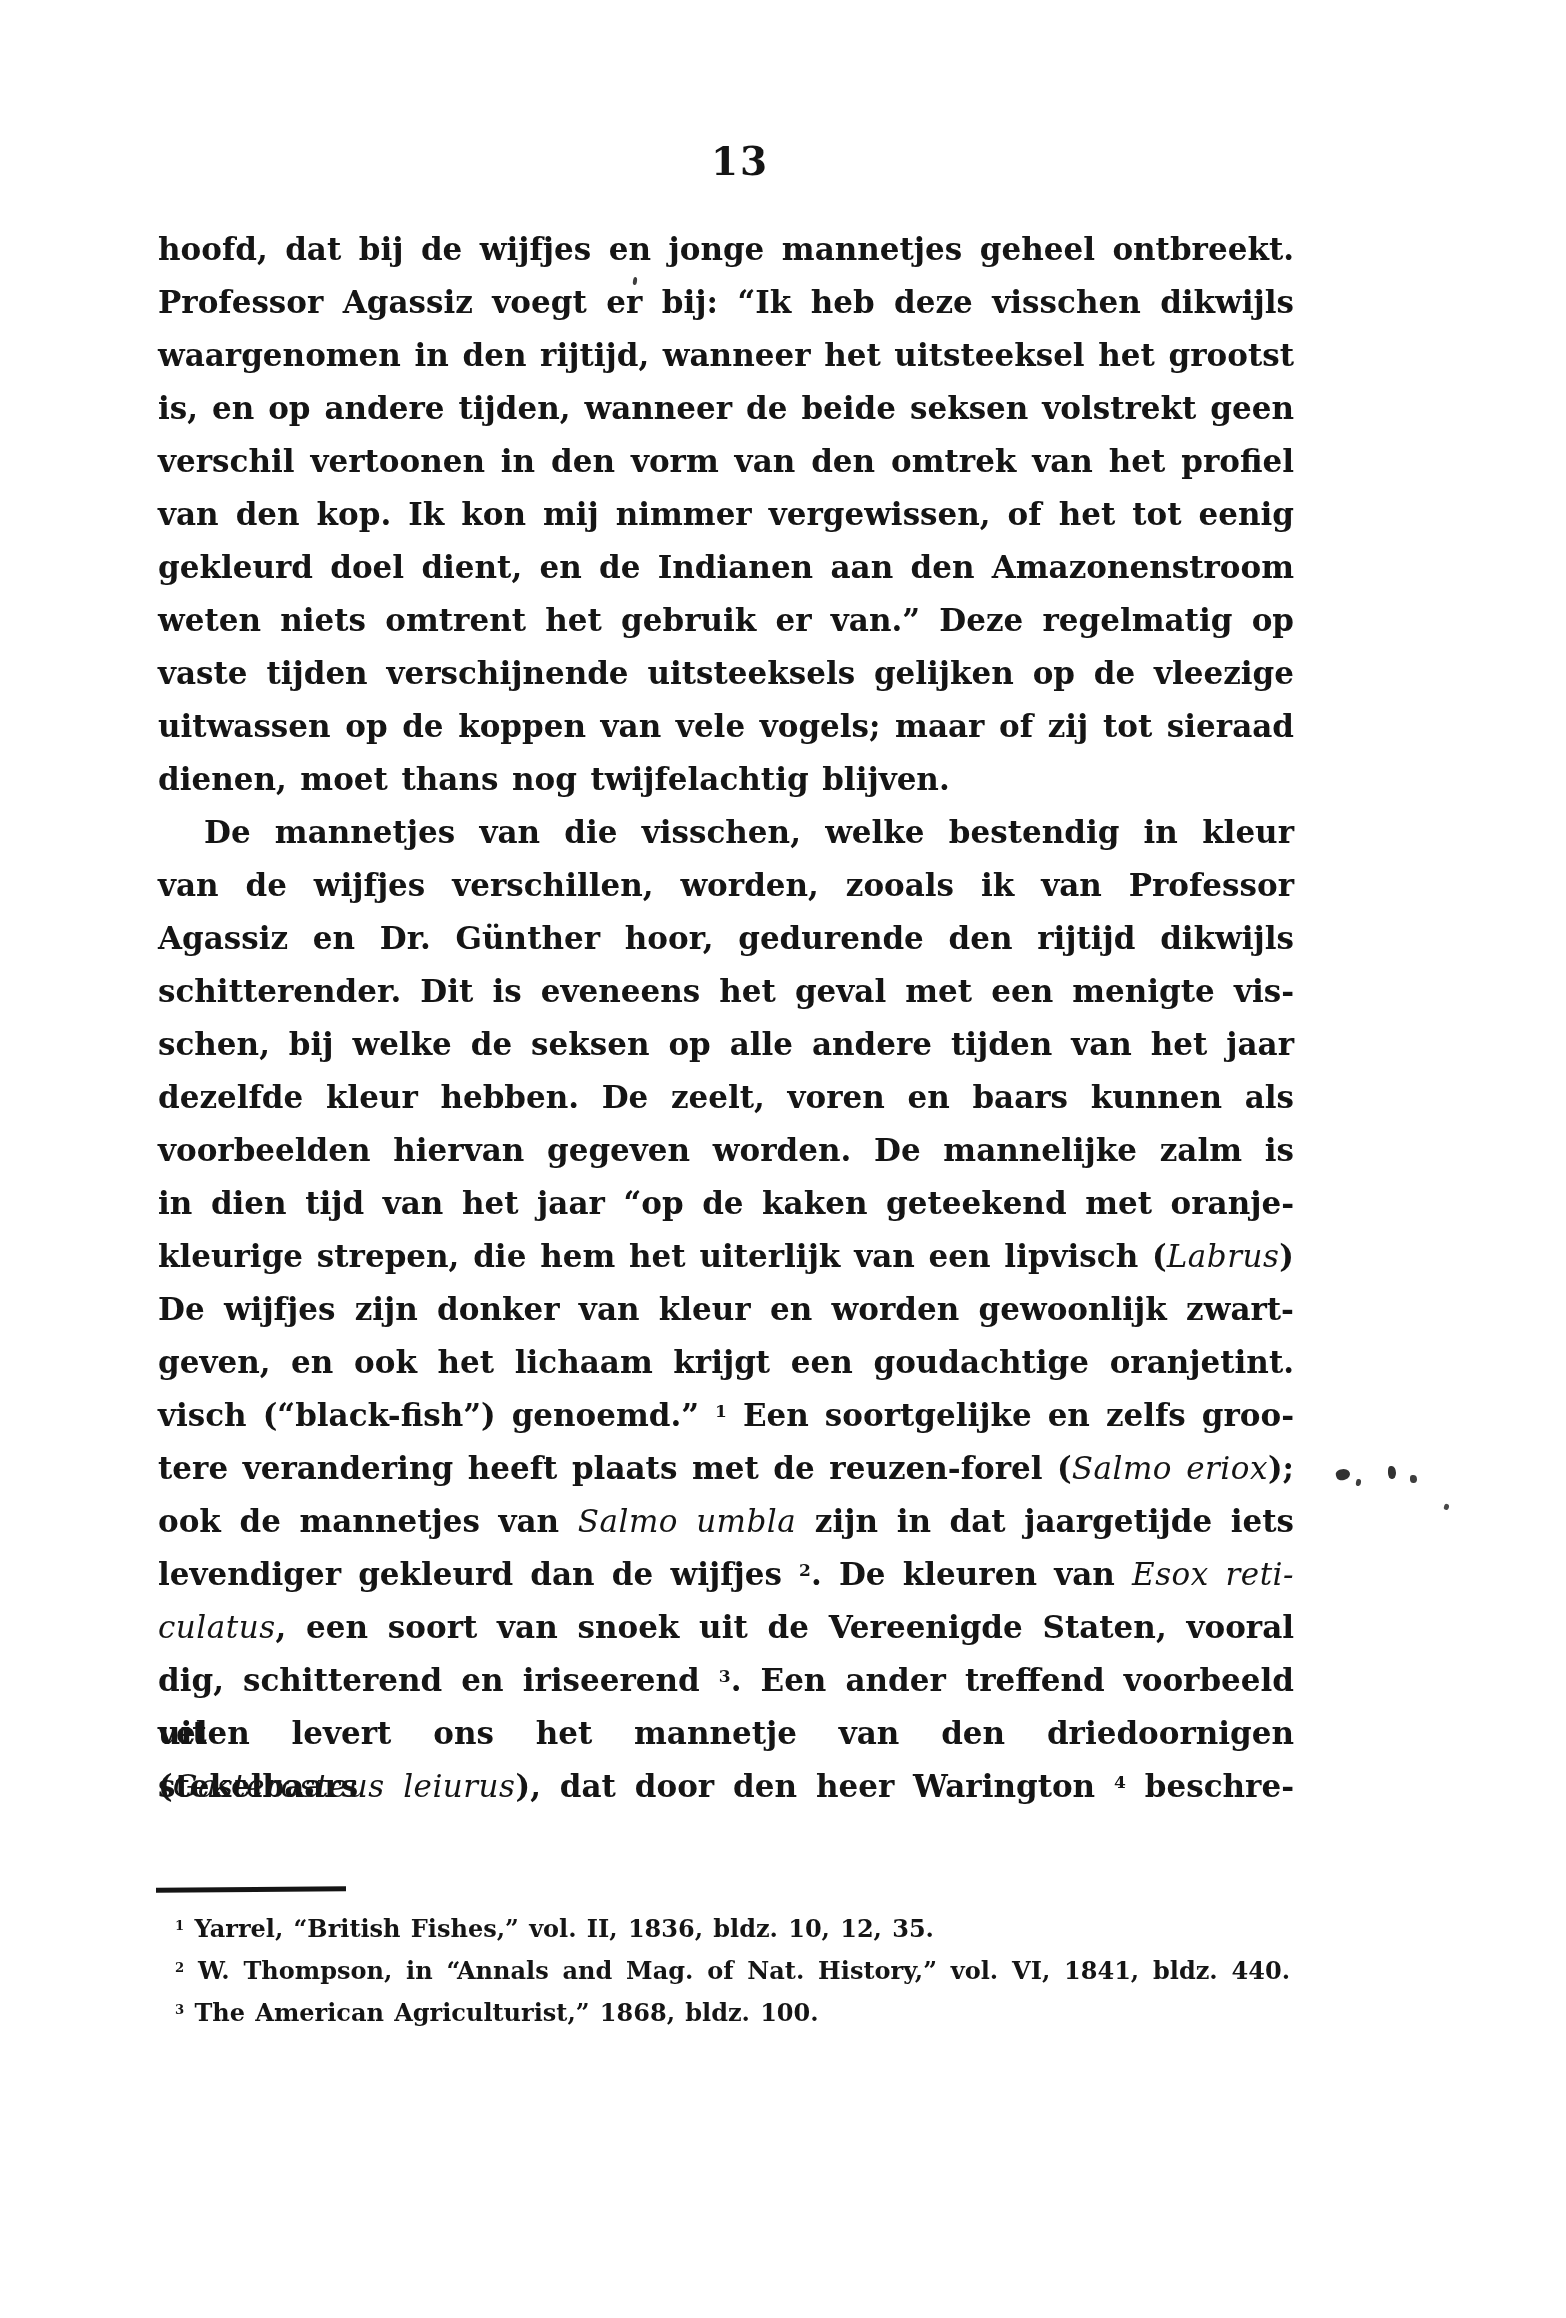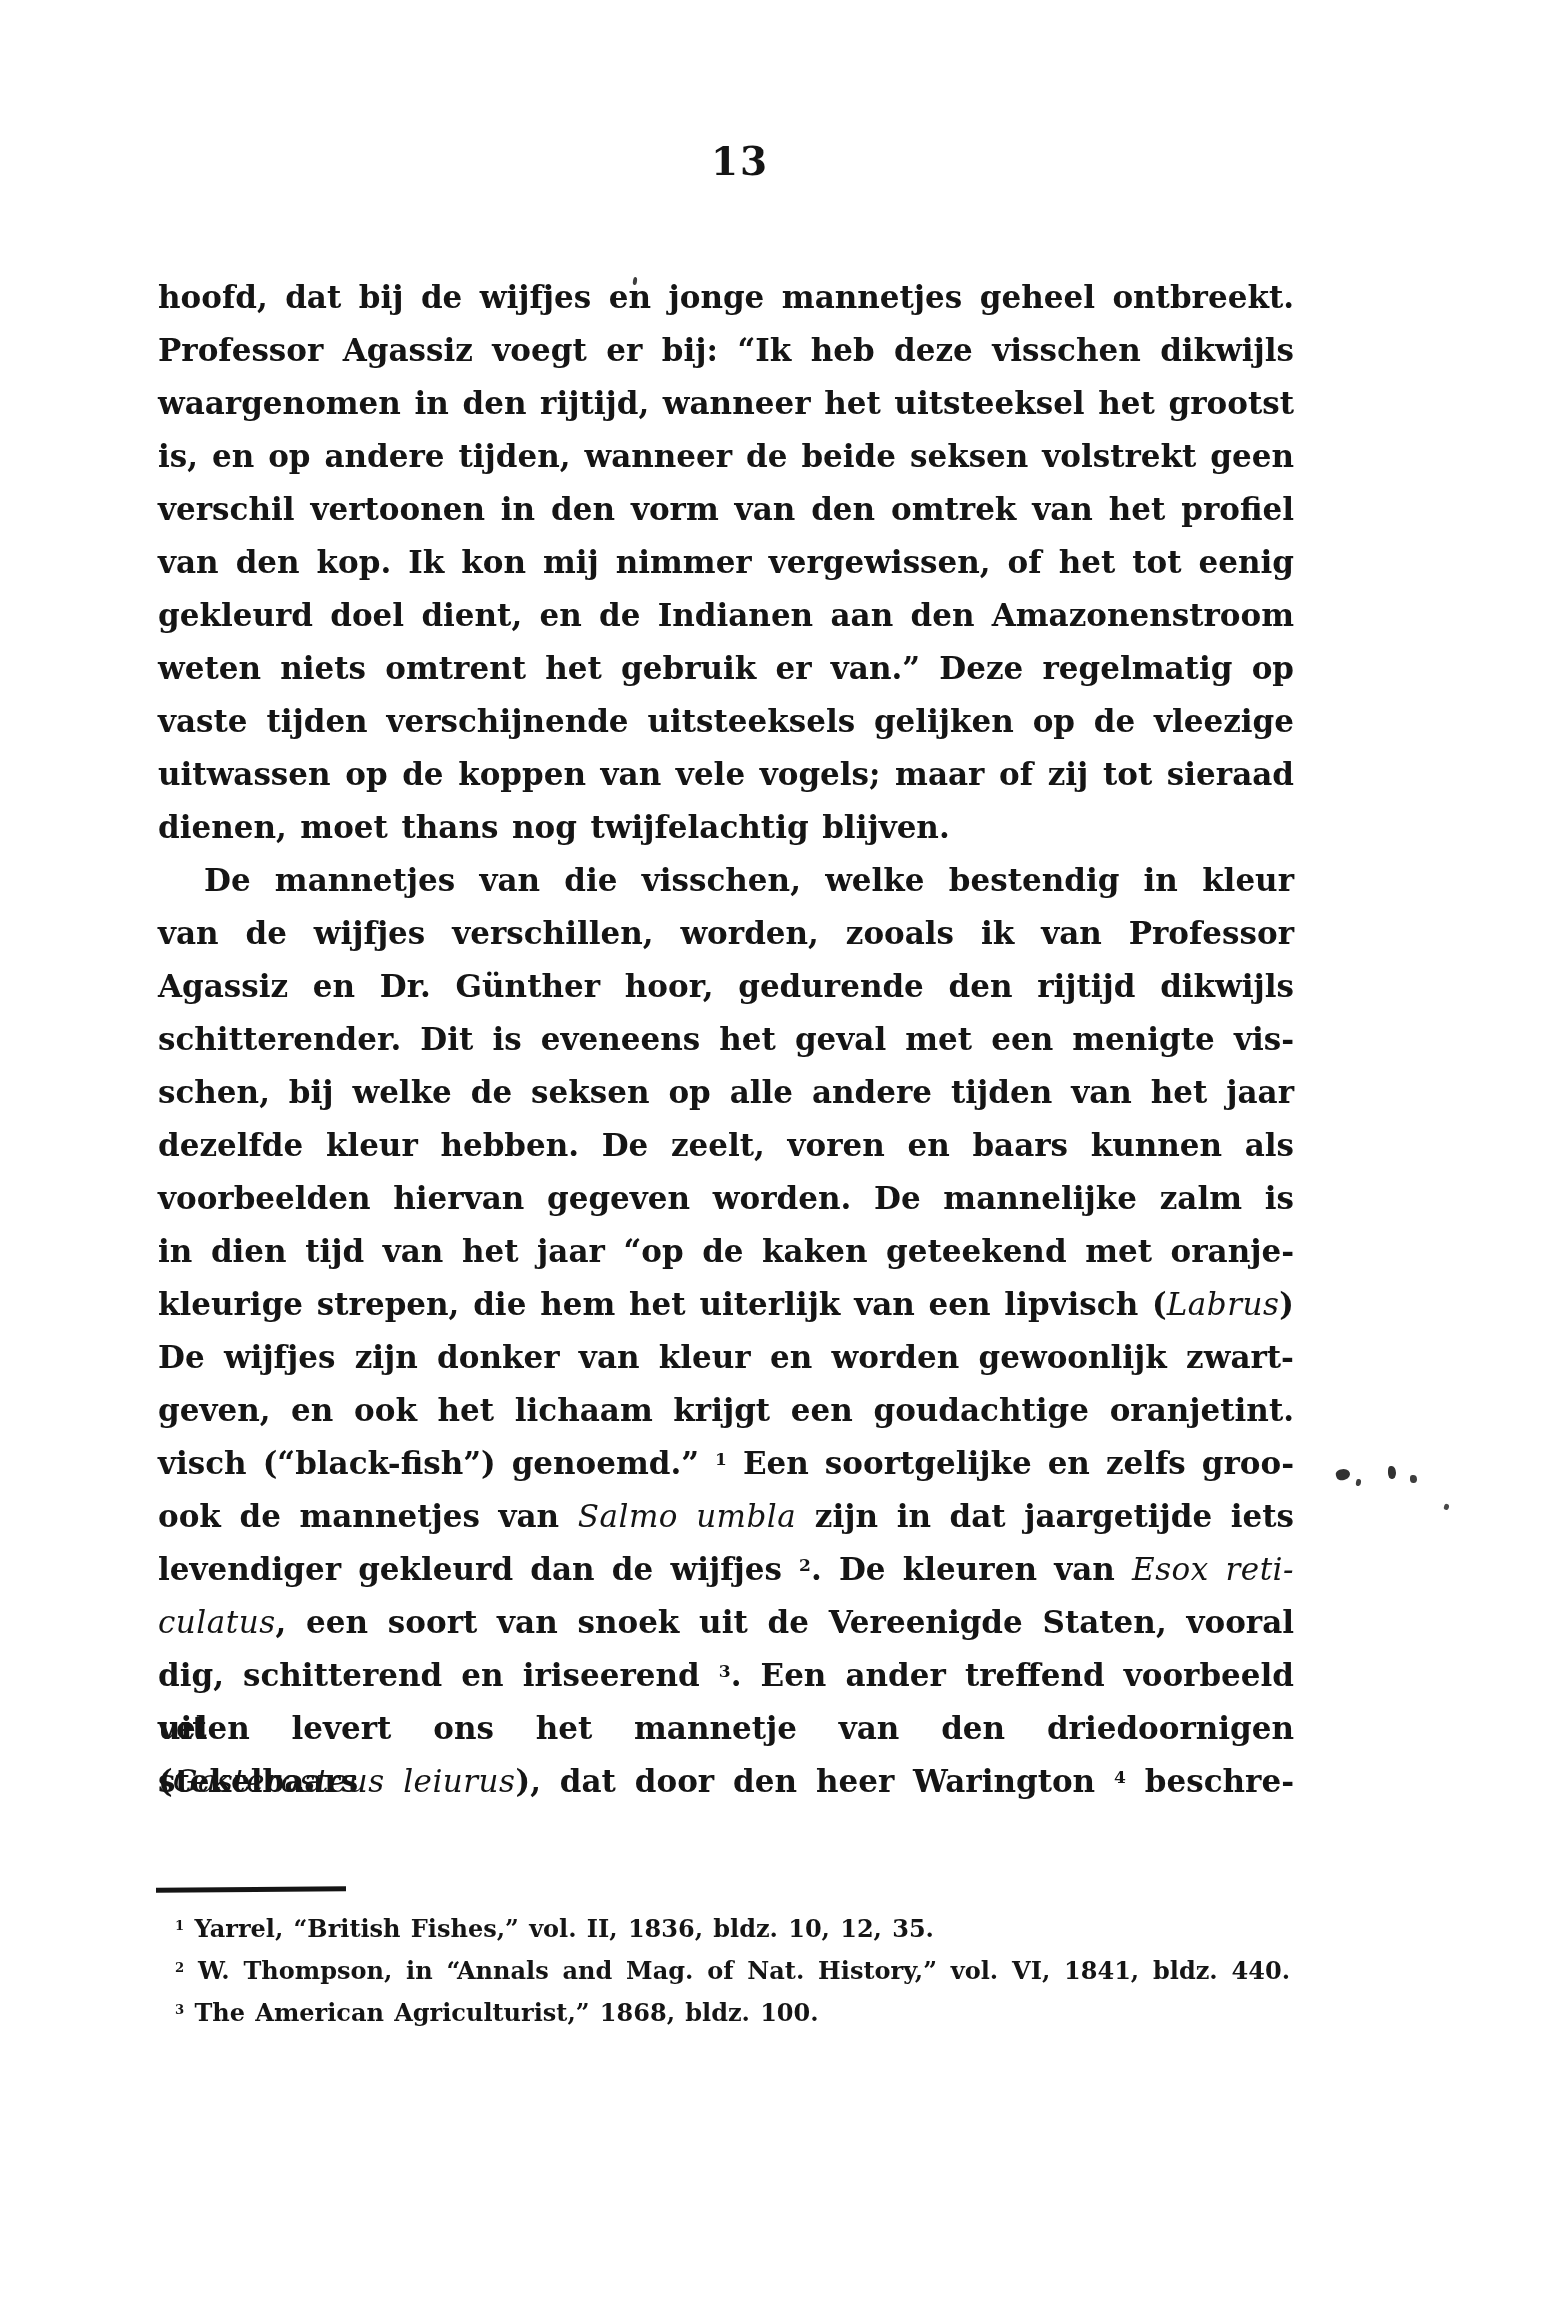--- a/index.html
+++ b/index.html
@@ -14,21 +14,21 @@
   .pagenum{
     position:absolute;
     left:172px;top:142px;width:1136px;
     text-align:center;
     font-size:39px;font-weight:bold;line-height:39px;
     letter-spacing:1.9px;
   }
   .bodyblock{
     position:absolute;
     left:158px;top:223px;width:1136px;
-    font-size:31px;font-weight:bold;margin-top:48px;
+    font-size:31px;font-weight:bold;
   }
   .ln{
     height:53px;line-height:53px;
     text-align:justify;text-align-last:justify;
     white-space:normal;
     word-spacing:2.8px;
   }
   .ln.last-left{text-align-last:left;}
   .ln.indent{text-indent:46px;}
   .ln em{font-style:italic;font-weight:normal;letter-spacing:0.5px;}
@@ -79,20 +79,21 @@
       <div class="ln"><span>Agassiz en Dr. Günther hoor, gedurende den rijtijd dikwijls</span></div>
       <div class="ln"><span>schitterender. Dit is eveneens het geval met een menigte vis-</span></div>
       <div class="ln"><span>schen, bij welke de seksen op alle andere tijden van het jaar</span></div>
       <div class="ln"><span>dezelfde kleur hebben. De zeelt, voren en baars kunnen als</span></div>
       <div class="ln"><span>voorbeelden hiervan gegeven worden. De mannelijke zalm is</span></div>
       <div class="ln"><span>in dien tijd van het jaar “op de kaken geteekend met oranje-</span></div>
       <div class="ln"><span>kleurige strepen, die hem het uiterlijk van een lipvisch (</span><em>Labrus</em><span>)</span></div>
       <div class="ln"><span>De wijfjes zijn donker van kleur en worden gewoonlijk zwart-</span></div>
       <div class="ln"><span>geven, en ook het lichaam krijgt een goudachtige oranjetint.</span></div>
       <div class="ln"><span>visch (“black-fish”) genoemd.” </span><sup>1</sup><span> Een soortgelijke en zelfs groo-</span></div>
+      <div class="ln"><span>tere verandering heeft plaats met de reuzen-forel (</span><em>Salmo eriox</em><span>);</span></div>
       <div class="ln"><span>ook de mannetjes van </span><em>Salmo umbla</em><span> zijn in dat jaargetijde iets</span></div>
       <div class="ln"><span>levendiger gekleurd dan de wijfjes </span><sup>2</sup><span>. De kleuren van </span><em>Esox reti-</em></div>
       <div class="ln"><em>culatus</em><span>, een soort van snoek uit de Vereenigde Staten, vooral</span></div>
       <div class="ln"><span>dig, schitterend en iriseerend </span><sup>3</sup><span>. Een ander treffend voorbeeld uit</span></div>
       <div class="ln"><span>velen levert ons het mannetje van den driedoornigen stekelbaars</span></div>
       <div class="ln"><span>(</span><em>Gasterosteus leiurus</em><span>), dat door den heer Warington </span><sup>4</sup><span> beschre-</span></div>
     </div>
   <div class="fnrule"></div>
   <div class="fnblock" id="footnote-lines">
       <div class="ln"><sup>1</sup><span> Yarrel, “British Fishes,” vol. II, 1836, bldz. 10, 12, 35.</span></div>

